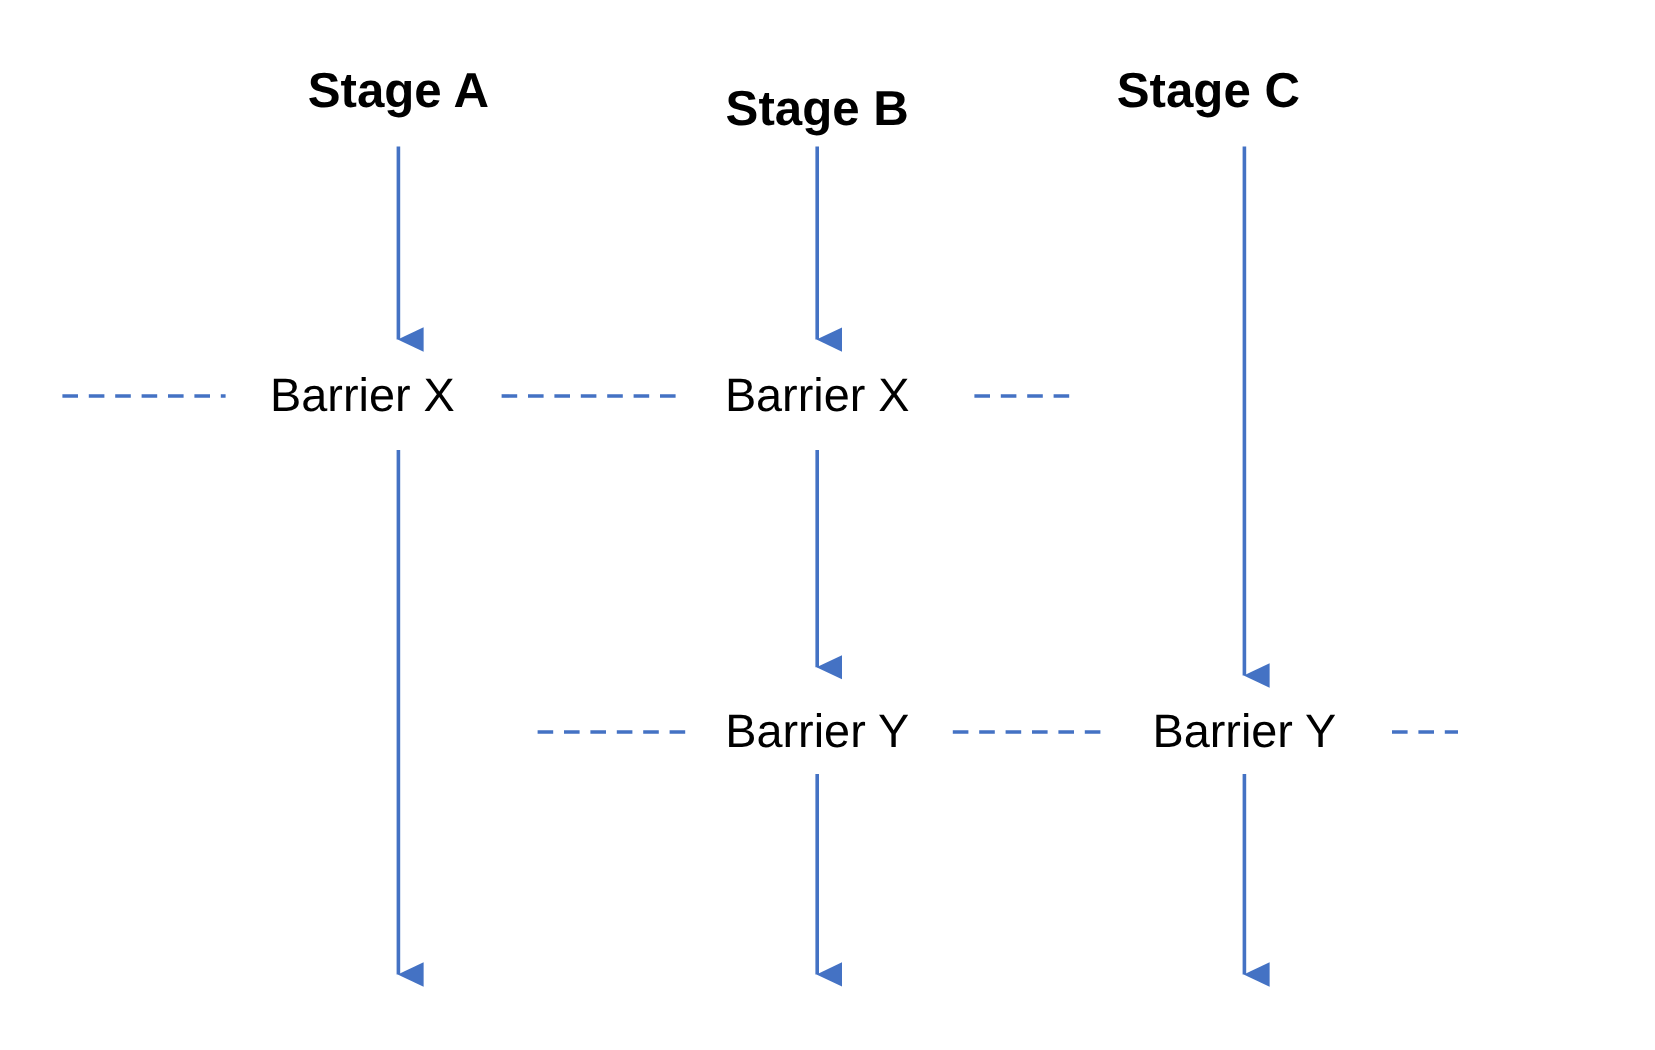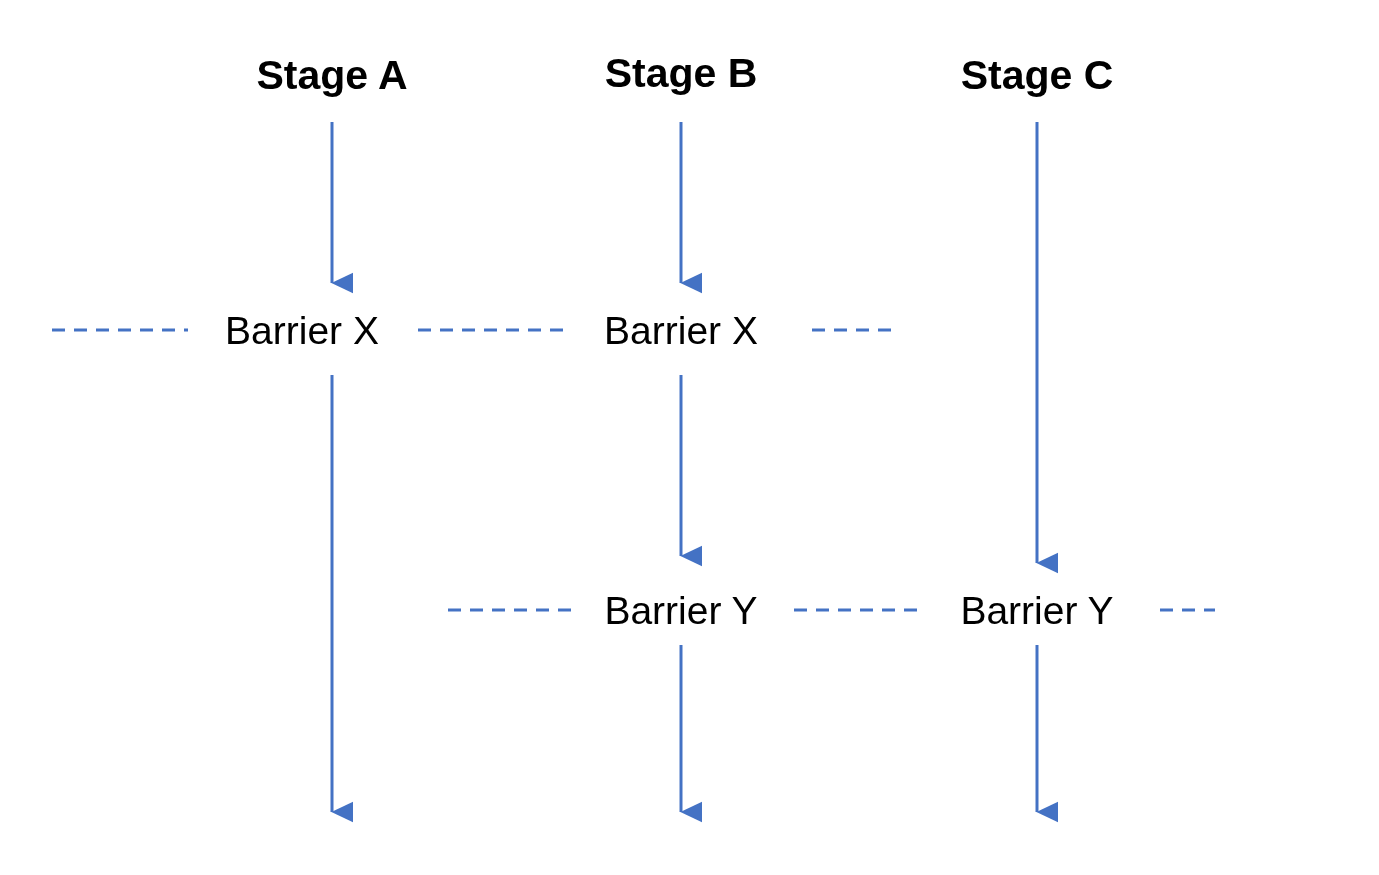--- a/index.html
+++ b/index.html
@@ -45,22 +45,22 @@
     height: 875px;
     pointer-events: none;
   }
 </style>
 </head>
 <body>
 
 <div id="canvas">
 
   <div class="stage-header" id="header-0" style="left: 332px; top: 55px;">Stage A</div>
-  <div class="stage-header" id="header-1" style="left: 681px; top: 53px;">Stage B</div>
-  <div class="stage-header" id="header-2" style="left: 1037px; top: 55px;">Stage C</div>
+  <div class="stage-header" id="header-1" style="left: 681px; top: 70px;">Stage B</div>
+  <div class="stage-header" id="header-2" style="left: 1007px; top: 55px;">Stage C</div>
 
   <svg class="flow-svg" viewBox="0 0 1379 875">
     <defs>
       <marker id="arrowhead" markerWidth="8" markerHeight="8" refX="4" refY="7" orient="auto" markerUnits="strokeWidth">
         <path d="M 0.6 0 L 7.4 0 L 4 7.2 Z" fill="#4472C4"></path>
       </marker>
     </defs>
     <g id="arrows-group">
         <line x1="332" y1="122" x2="332" y2="283" stroke="#4472C4" stroke-width="3" marker-end="url(#arrowhead)"></line>
         <line x1="681" y1="122" x2="681" y2="283" stroke="#4472C4" stroke-width="3" marker-end="url(#arrowhead)"></line>

